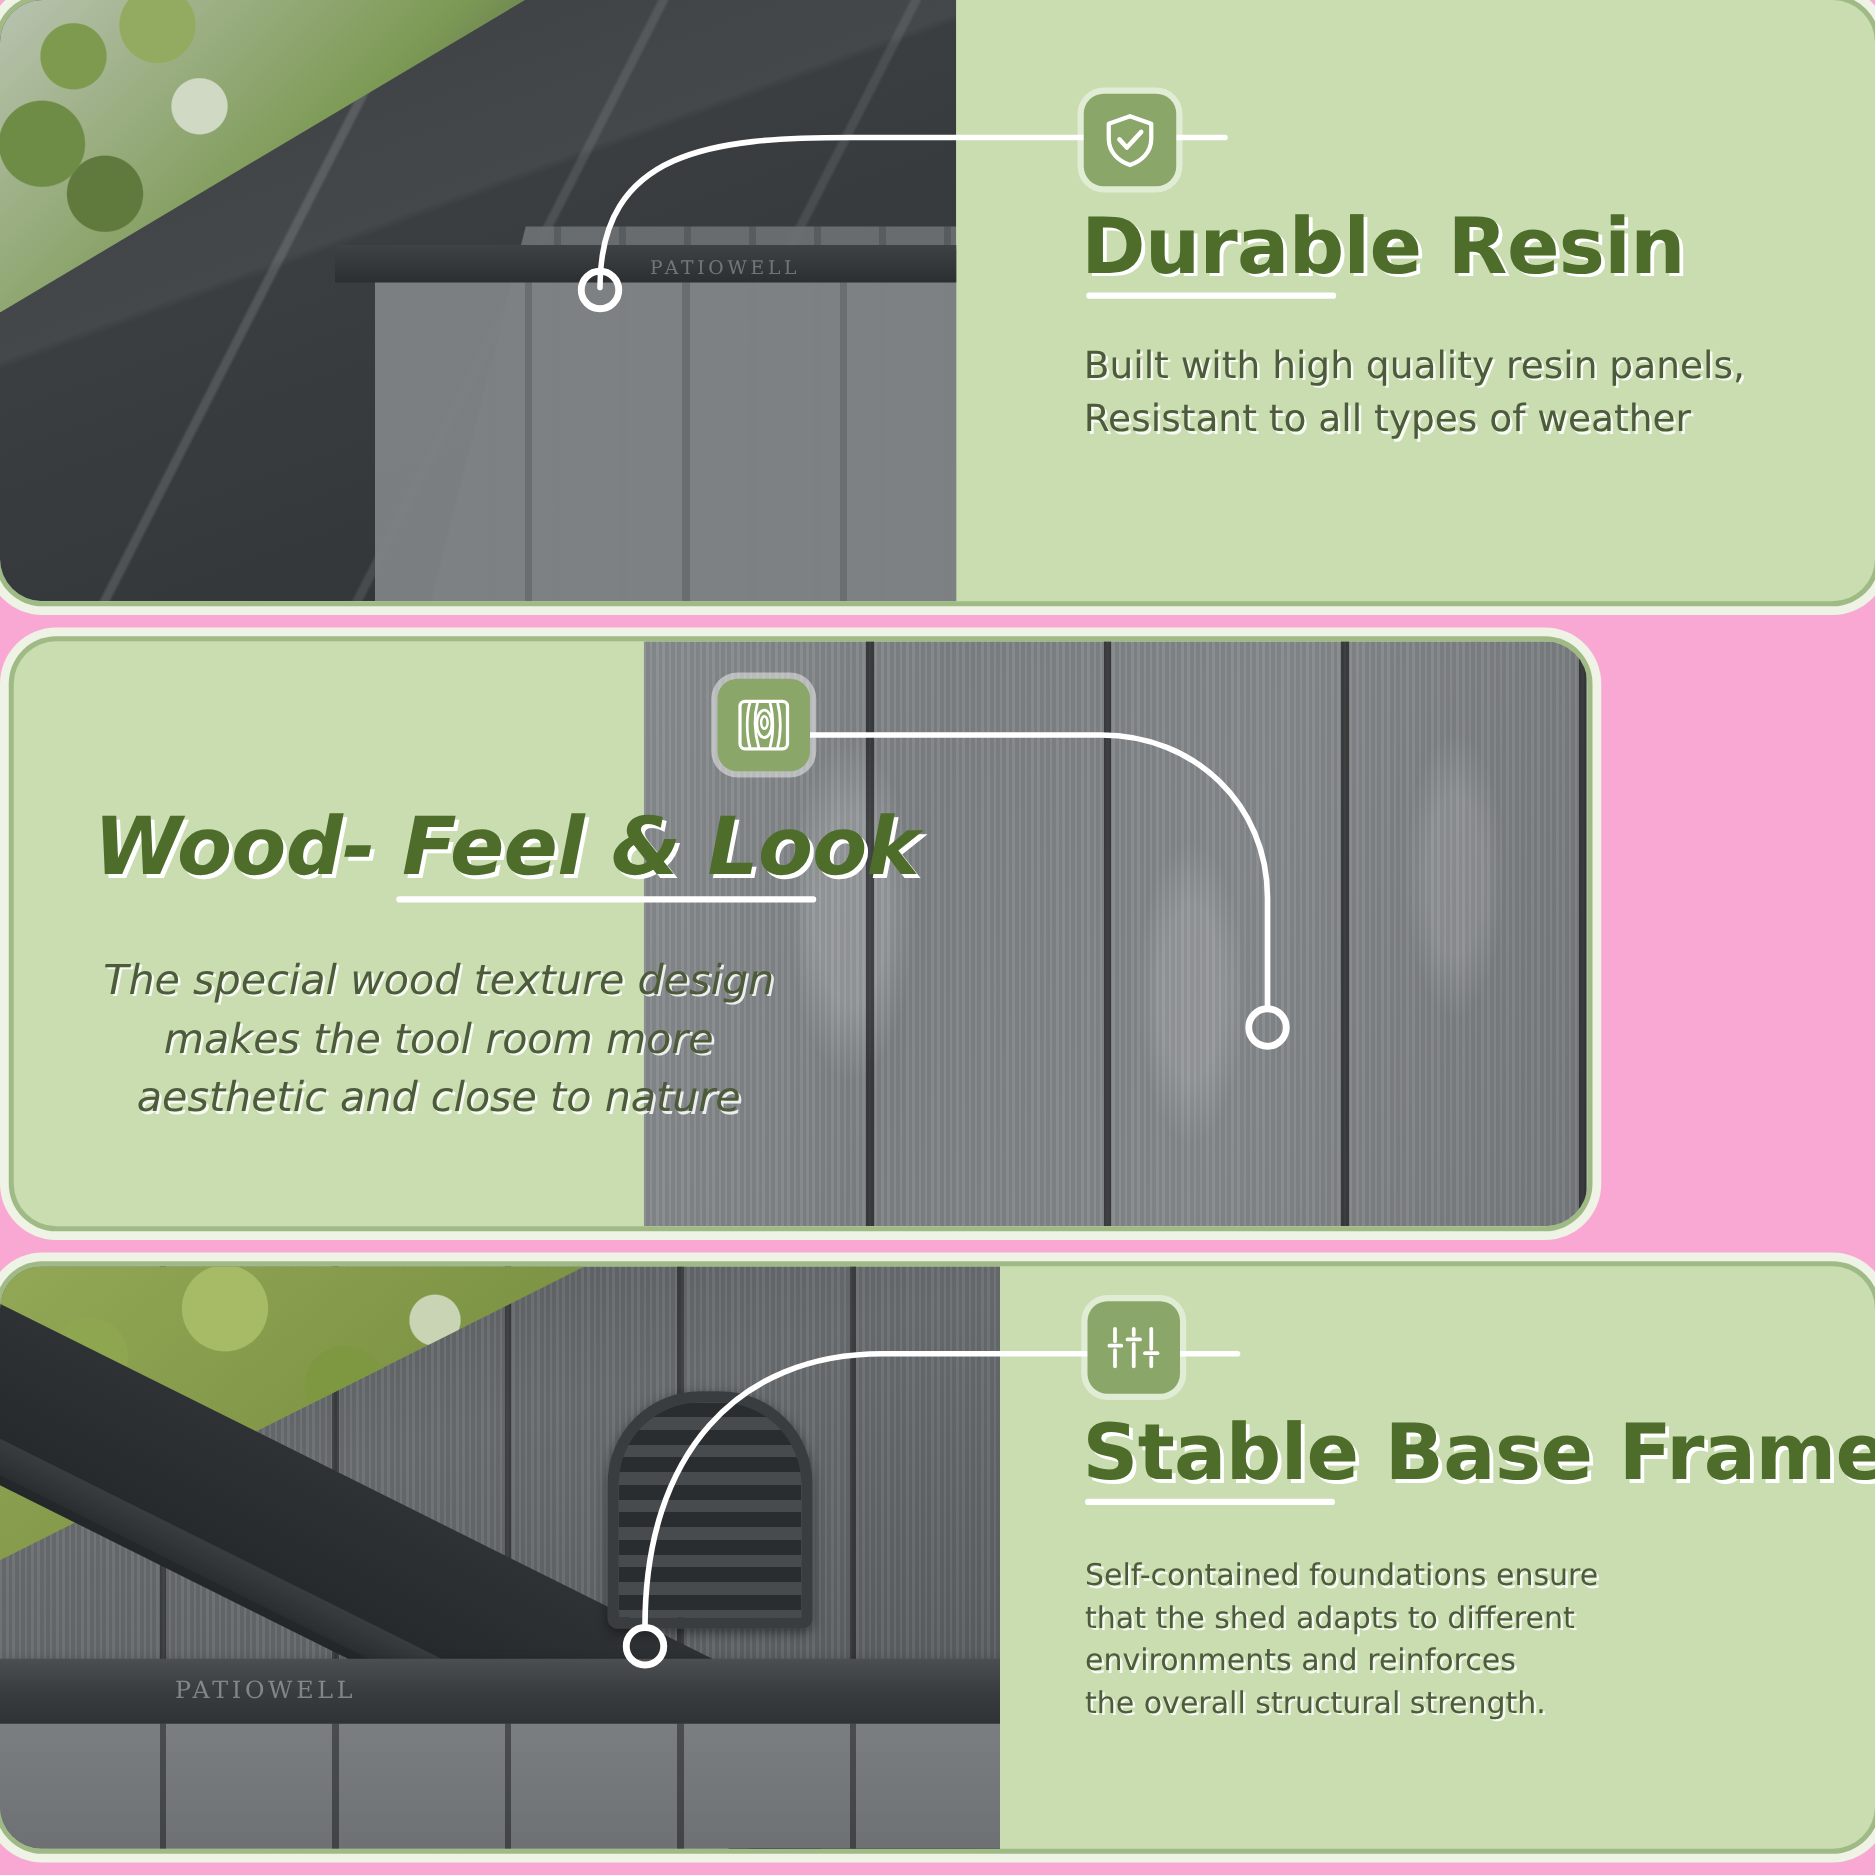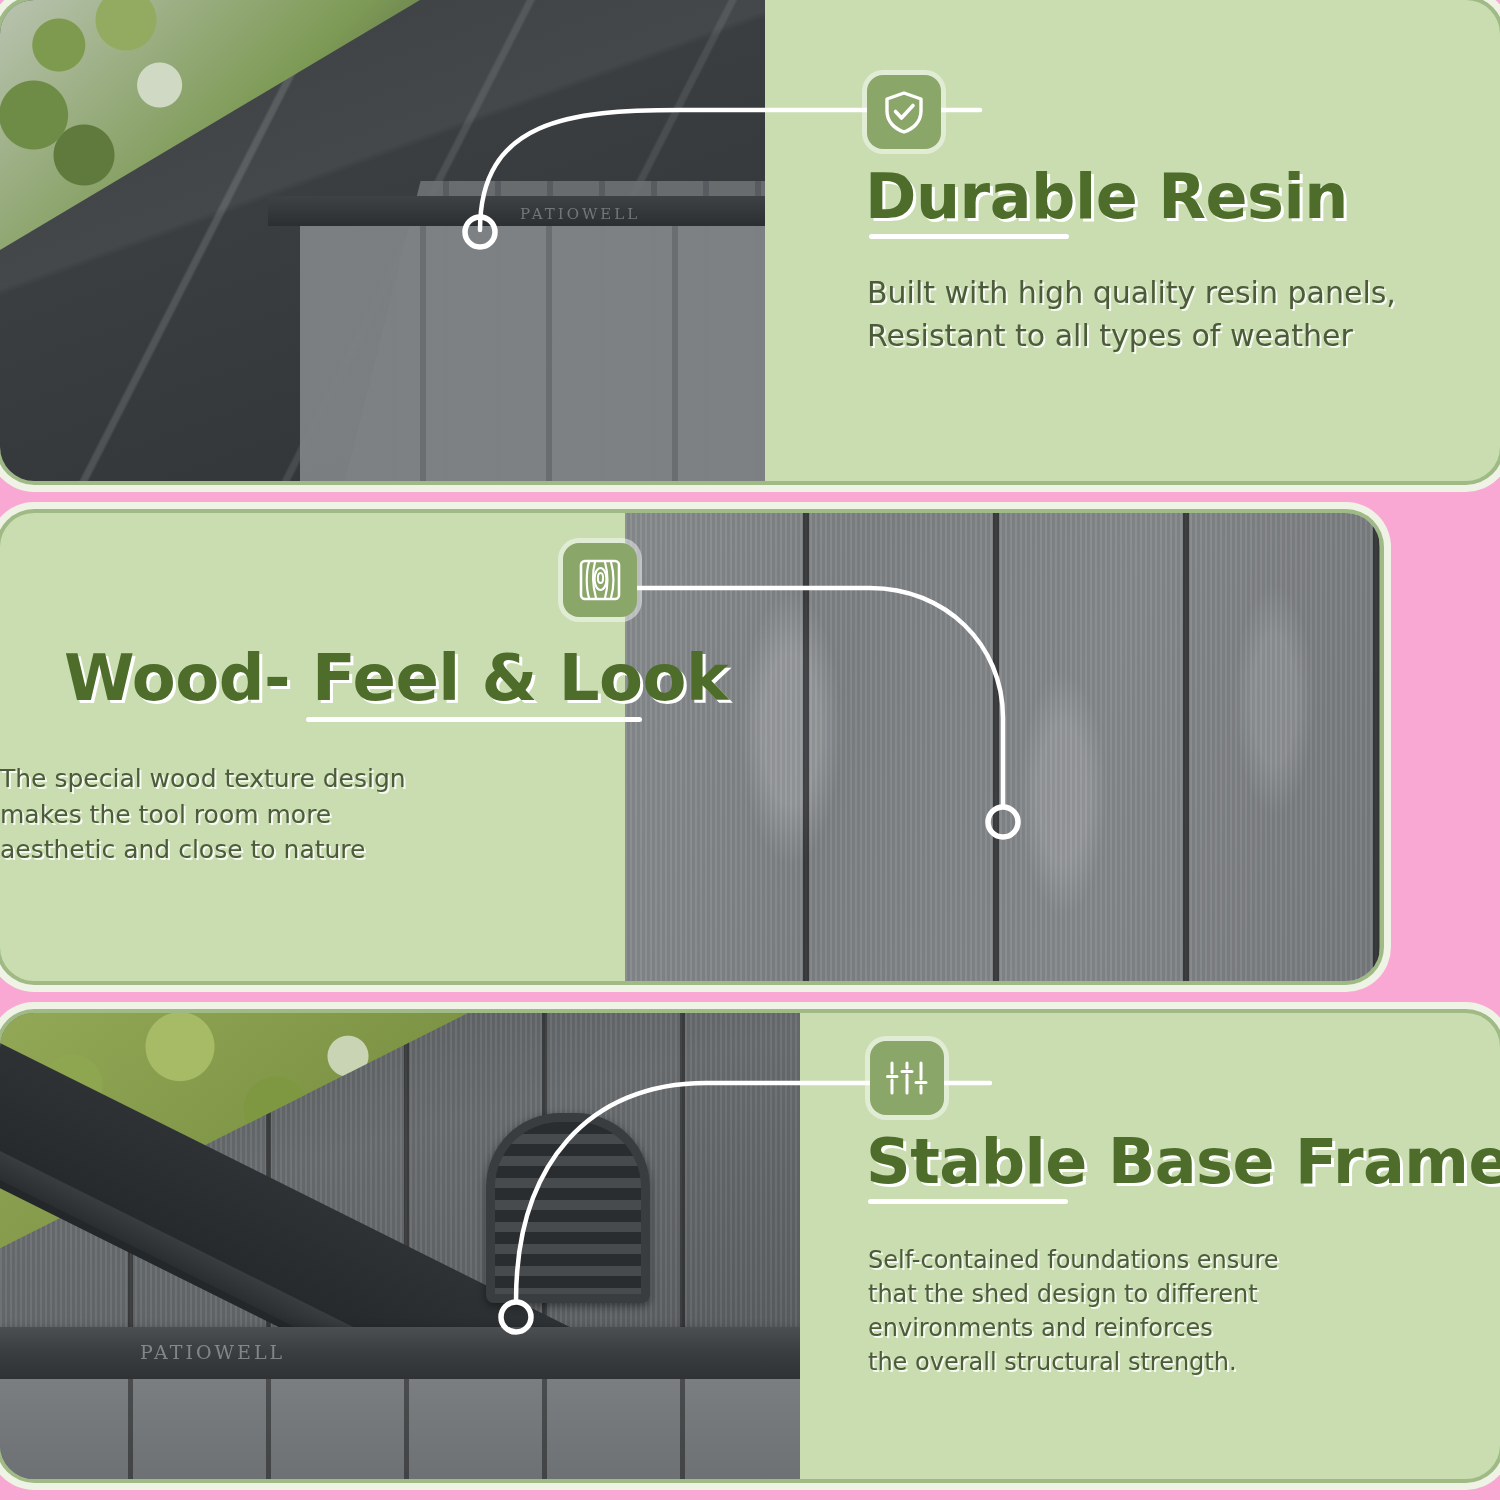--- a/index.html
+++ b/index.html
@@ -14,21 +14,21 @@
   
   .panel{
     position:absolute;
     border-radius:34px;
     overflow:hidden;
     background:#c9ddb1;
     box-shadow:0 0 0 4px #9fba85, 0 0 0 11px #eef3e5;
     box-sizing:border-box;
   }
   #panel-1{left:0;top:0;width:1500px;height:481px;}
-  #panel-2{left:0;top:513px;width:1380px;height:468px;}
+  #panel-2{left:11px;top:513px;width:1259px;height:468px;font-style:italic;}
   #panel-3{left:0;top:1013px;width:1500px;height:466px;}
 
   
   .photo{position:absolute;top:0;bottom:0;overflow:hidden;}
   .photo-left-1{left:0;width:765px;}
   .photo-right-2{right:0;width:755px;}
   .photo-left-3{left:0;width:800px;}
 
   
   .ph-roof{
@@ -240,21 +240,21 @@
           <path d="M34 5 C37 16 37 30 34 41" stroke="#ffffff" stroke-width="2.2" fill="none" stroke-linecap="round"></path>
           <path d="M28 5 C31 16 31 30 28 41" stroke="#ffffff" stroke-width="2.2" fill="none" stroke-linecap="round"></path>
           <ellipse cx="23.5" cy="22" rx="6" ry="11" stroke="#ffffff" stroke-width="2.2" fill="none"></ellipse>
           <ellipse cx="23.5" cy="21" rx="2.6" ry="5" stroke="#ffffff" stroke-width="2" fill="none"></ellipse>
         </svg>
       </div>
 
       <div class="head" style="left:64px;top:128px;font-size:64px;">Wood- Feel &amp; Look</div>
       <div class="rule" style="left:306px;top:204px;width:336px;"></div>
 
-      <div class="body-copy" style="left:0;top:248px;width:680px;text-align:left;font-size:25px;">The special wood texture design
+      <div class="body-copy" style="left:0;top:248px;width:680px;text-align:center;font-size:33px;">The special wood texture design
 makes the tool room more
 aesthetic and close to nature</div>
     </div>
   </div>
 
   <div class="panel" id="panel-3">
 
     <div class="photo photo-left-3">
       <div class="ph-gable">
         <div class="foliage"></div>
@@ -288,19 +288,19 @@
           <path d="M37 8 V24"></path>
           <path d="M37 31 V38"></path>
           <path d="M32 27.5 H42"></path>
         </svg>
       </div>
 
       <div class="head" style="left:66px;top:112px;font-size:62px;">Stable Base Frame</div>
       <div class="rule" style="left:68px;top:186px;width:200px;"></div>
 
       <div class="body-copy" style="left:68px;top:230px;font-size:24px;">Self-contained foundations ensure
-that the shed design to different
+that the shed adapts to different
 environments and reinforces
 the overall structural strength.</div>
     </div>
   </div>
 
 </div>
 
 </body></html>

